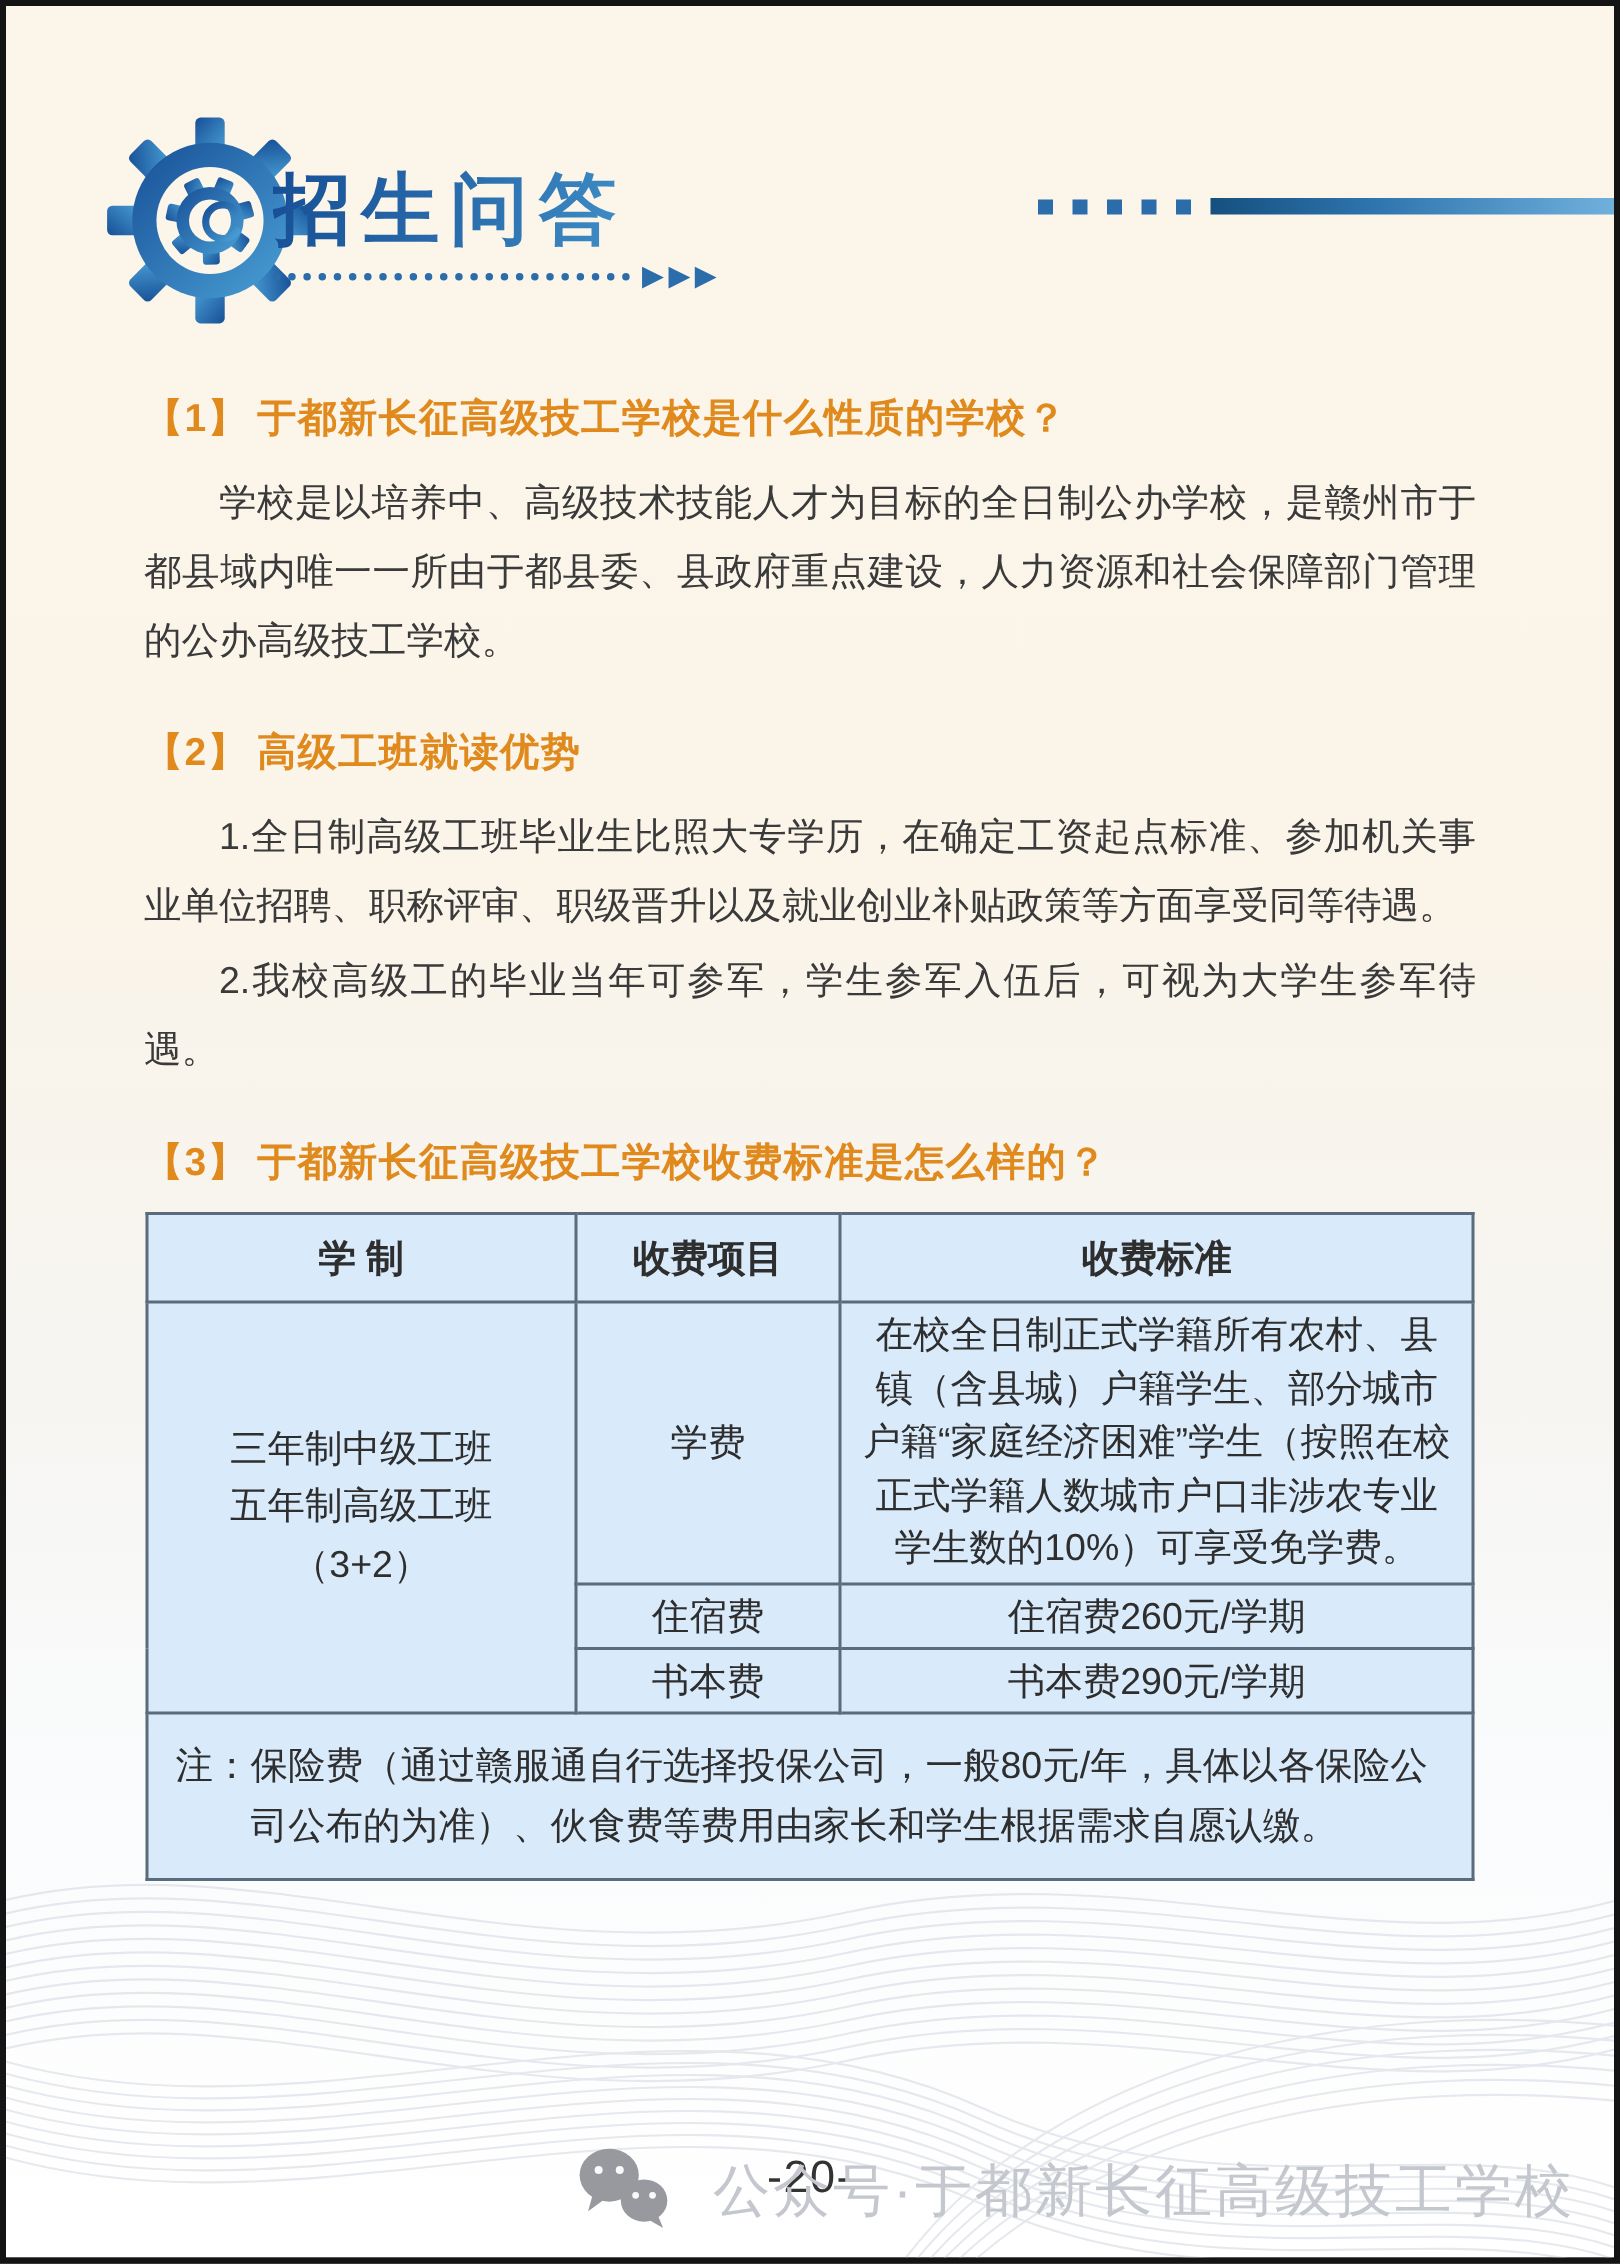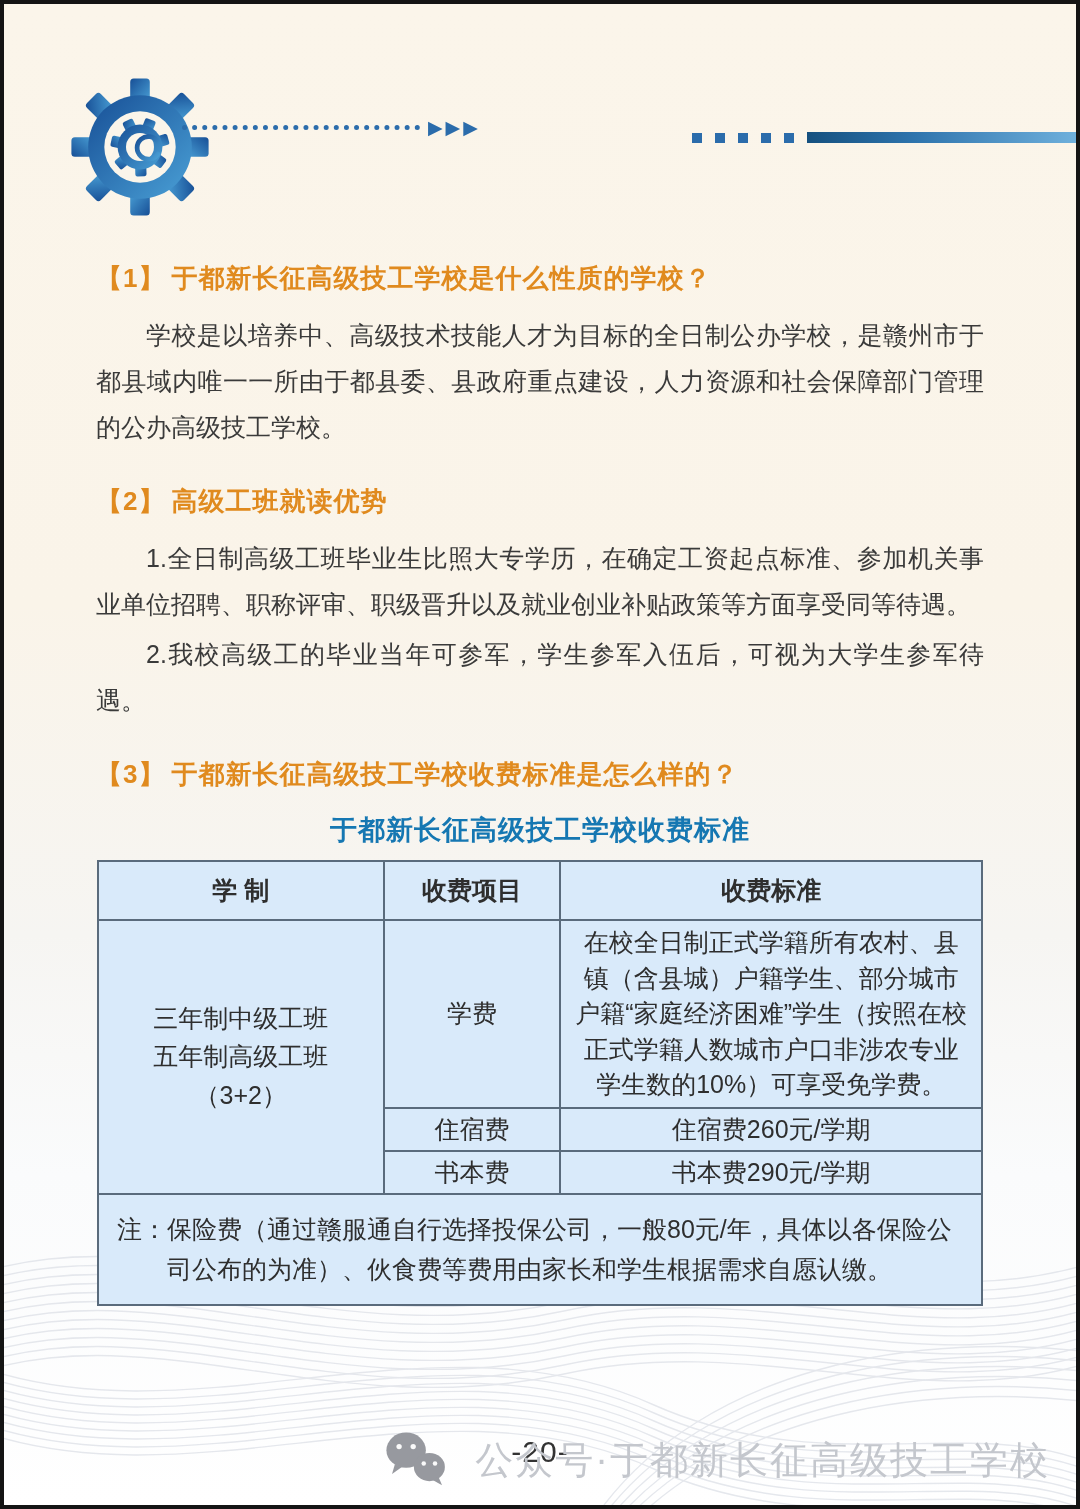--- a/index.html
+++ b/index.html
@@ -132,20 +132,21 @@
           <rect x="92" y="58" width="16" height="18" rx="3" transform="rotate(282 100 100)"></rect>
           <rect x="92" y="58" width="16" height="18" rx="3" transform="rotate(334 100 100)"></rect>
         </g>
         <circle cx="100" cy="100" r="32"></circle>
       </g>
       <circle cx="100" cy="100" r="20" fill="#fbf5ea"></circle>
       <path d="M 122 86 A 26 26 0 1 0 122 114" fill="none" stroke="url(#gg)" stroke-width="11" stroke-linecap="round" transform="translate(14 2) scale(0.62) translate(58 60)"></path>
     </svg>
 
     <div class="logo-text">
+      <div class="logo-title">招生问答</div>
       <div class="logo-underline">
         <span class="logo-dots"></span>
         <span class="logo-arrows">▶▶▶</span>
       </div>
     </div>
 
     <div class="header-rule">
       <span class="hr-sq"></span>
       <span class="hr-sq"></span>
       <span class="hr-sq"></span>
@@ -164,21 +165,20 @@
 
     <h2 class="sec">
       <span class="num">【2】</span><span>高级工班就读优势</span>
     </h2>
     <p class="body tight">1.全日制高级工班毕业生比照大专学历，在确定工资起点标准、参加机关事业单位招聘、职称评审、职级晋升以及就业创业补贴政策等方面享受同等待遇。</p>
     <p class="body tight">2.我校高级工的毕业当年可参军，学生参军入伍后，可视为大学生参军待遇。</p>
 
     <h2 class="sec">
       <span class="num">【3】</span><span>于都新长征高级技工学校收费标准是怎么样的？</span>
     </h2>
-    <div class="table-title">于都新长征高级技工学校收费标准</div>
 
     <table class="fees">
       <colgroup>
           <col style="width:32.3%">
           <col style="width:20%">
           <col style="width:47.7%">
         </colgroup>
       <tbody>
           <tr>
         <th>学 制</th>

